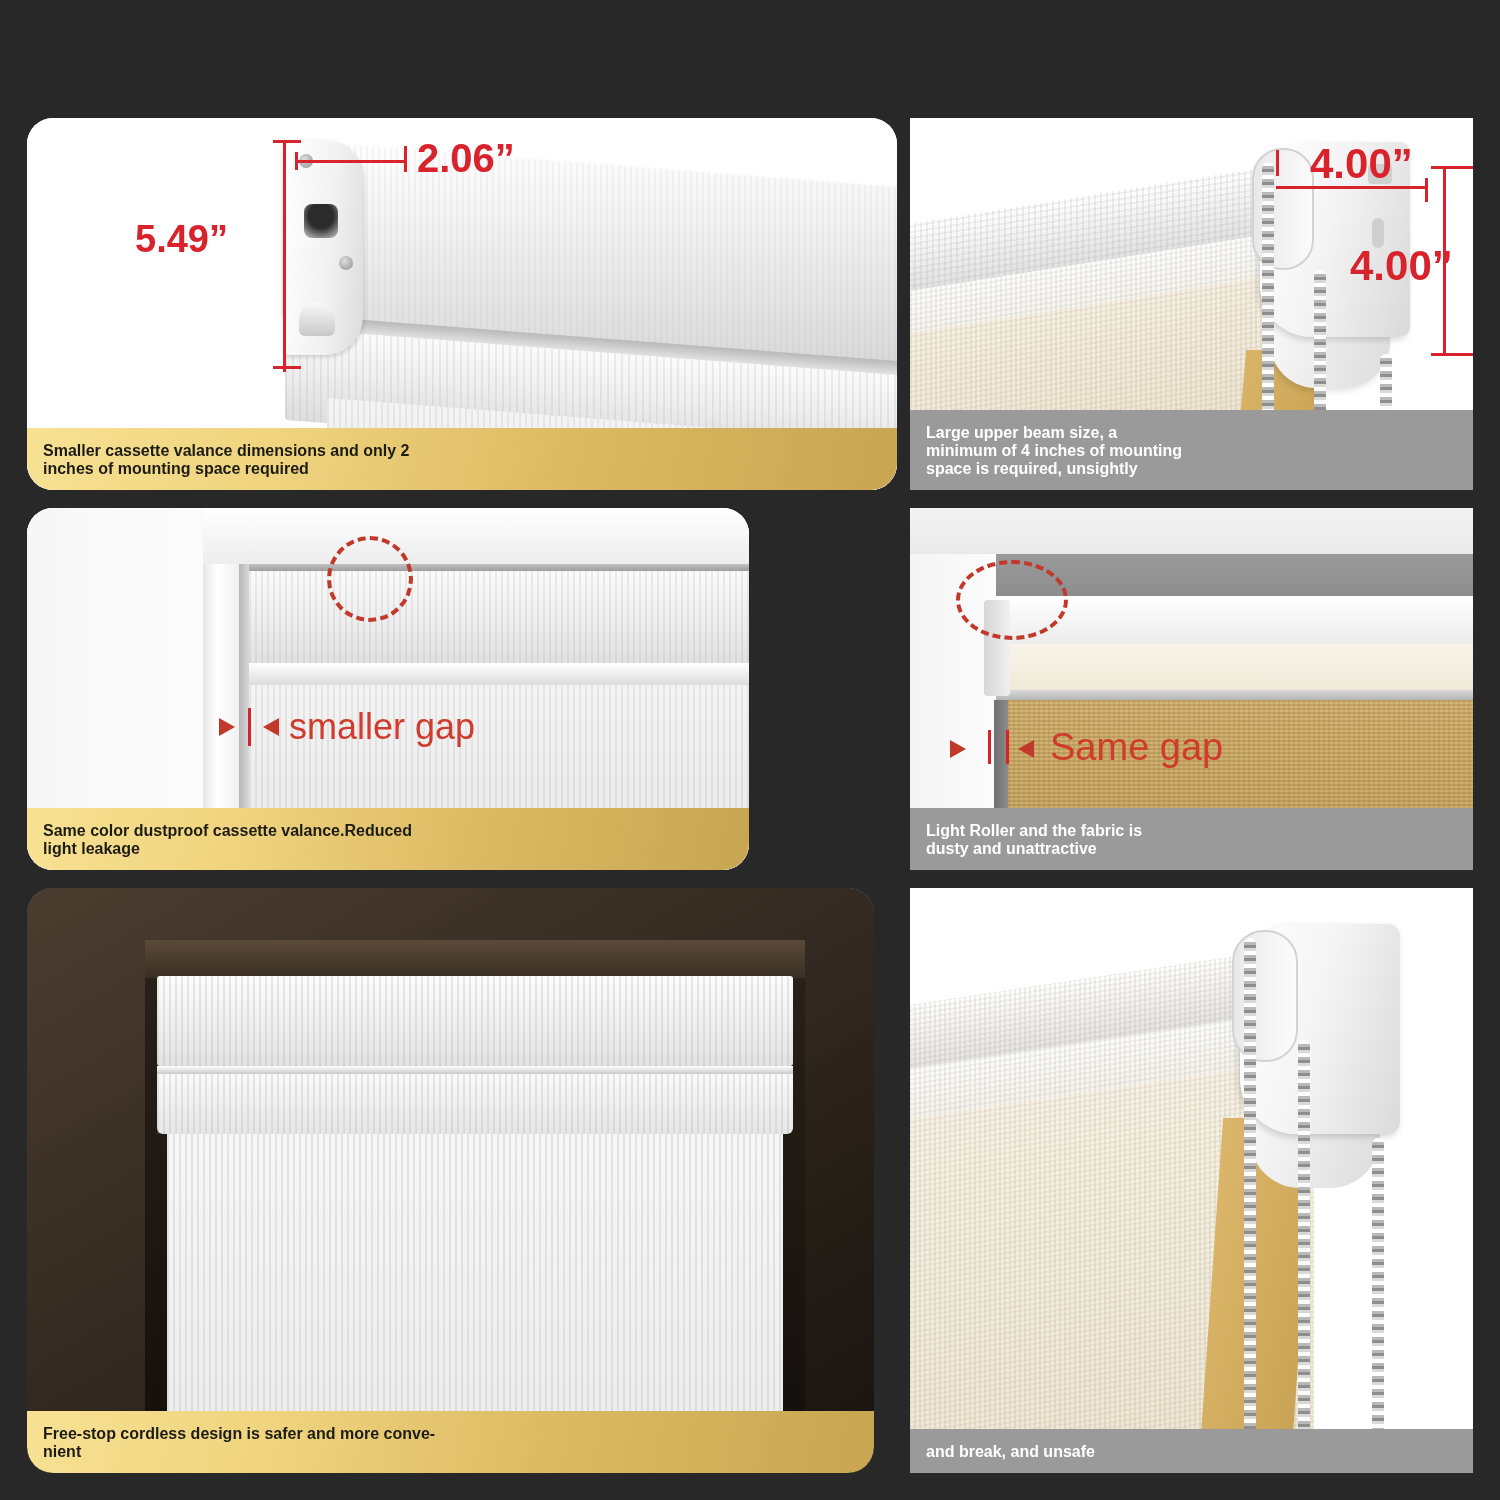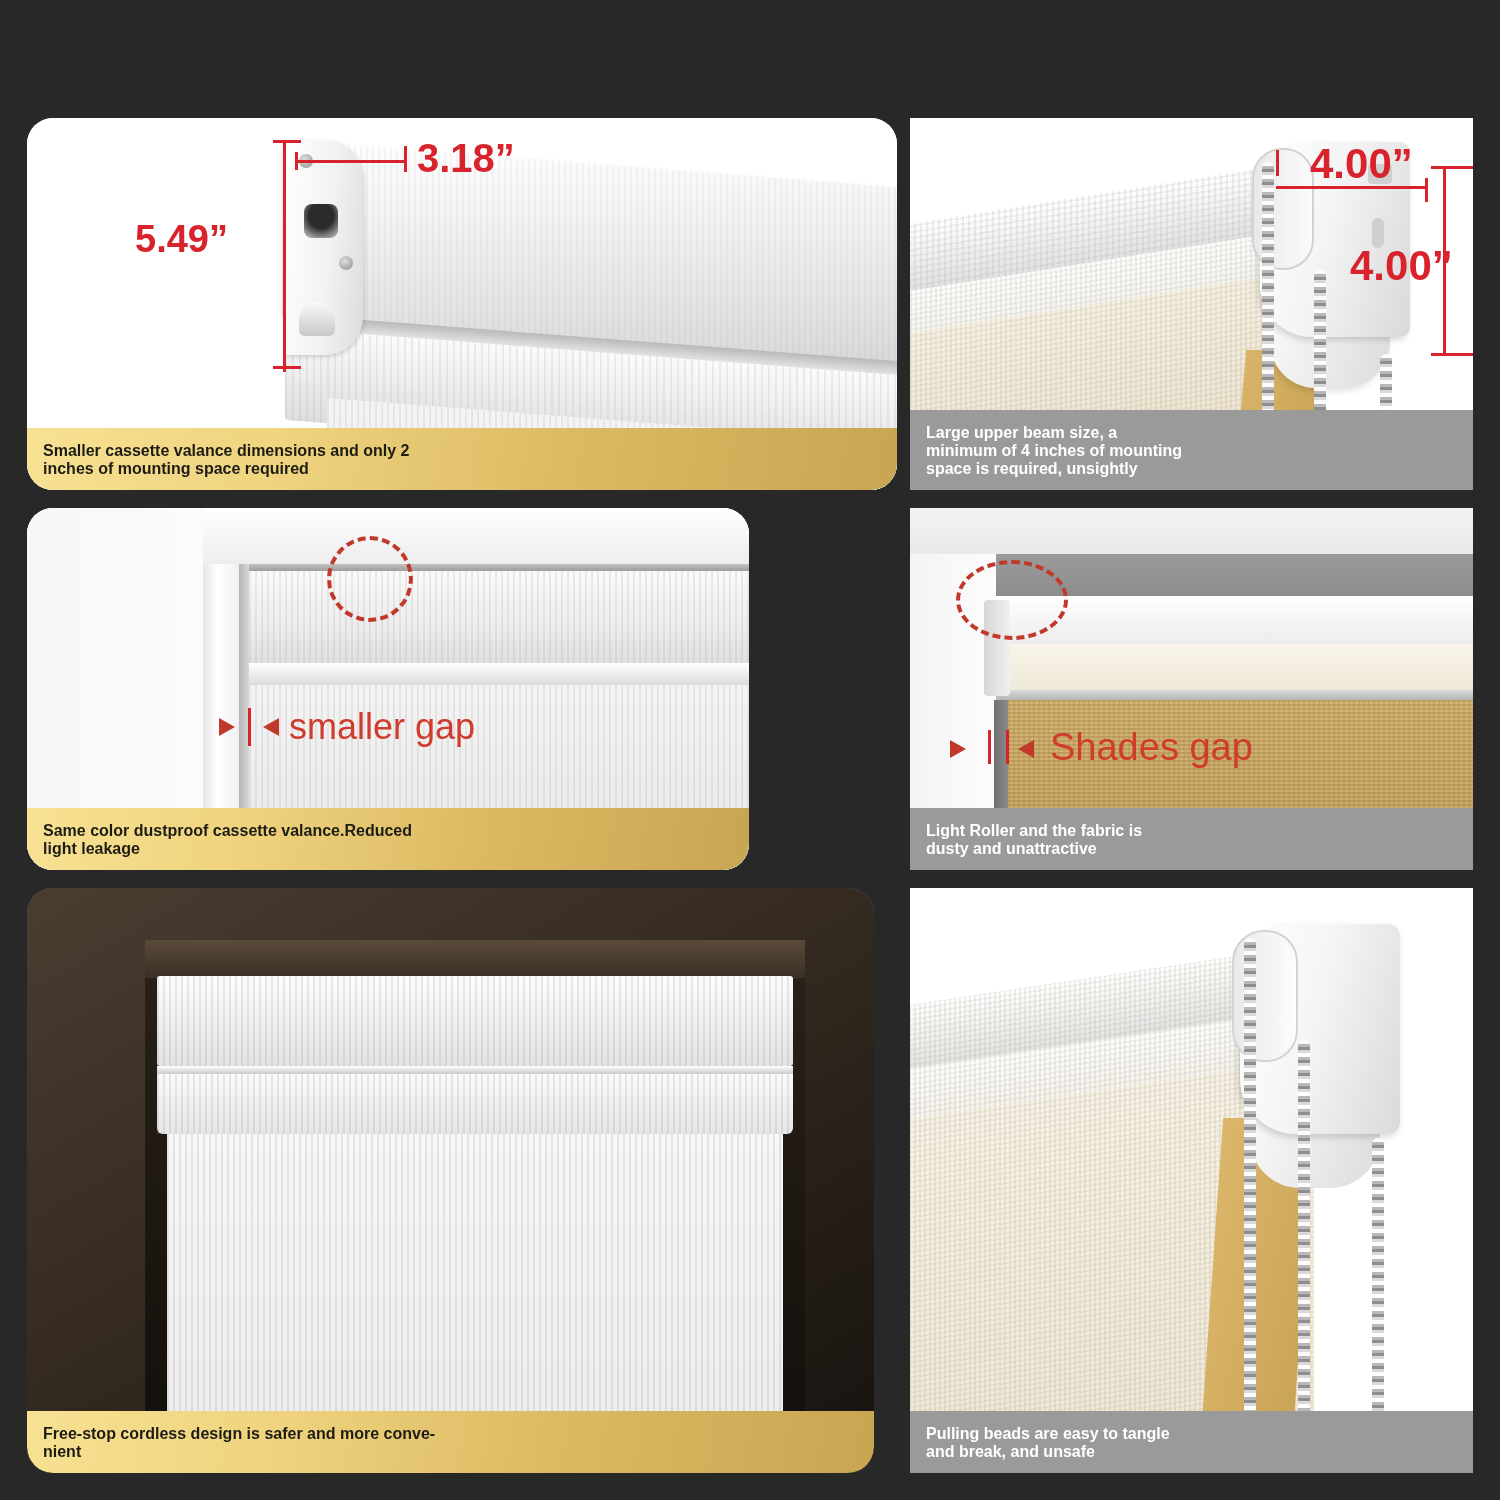--- a/index.html
+++ b/index.html
@@ -251,21 +251,21 @@
 
       <div class="p1-bracket"></div>
       <div class="p1-br-hole"></div>
       <div class="p1-br-screw" style="left:272px;top:36px;"></div>
       <div class="p1-br-screw" style="left:312px;top:138px;"></div>
       <div class="p1-br-clip"></div>
 
       <div class="rline h" style="left:268px;top:42px;width:112px;"></div>
       <div class="rline v" style="left:268px;top:34px;height:18px;"></div>
       <div class="rline v" style="left:377px;top:28px;height:26px;"></div>
-      <div class="redtxt" style="left:390px;top:18px;font-size:40px;">3.18”</div>
+      <div class="redtxt" style="left:390px;top:18px;font-size:40px;">2.06”</div>
 
       <div class="rline v" style="left:256px;top:22px;height:232px;"></div>
       <div class="rline h" style="left:246px;top:22px;width:28px;"></div>
       <div class="rline h" style="left:246px;top:248px;width:28px;"></div>
       <div class="redtxt" style="left:108px;top:100px;font-size:38px;">5.49”</div>
     </div>
 
     <div class="cap gold">
       <span class="ln">Smaller cassette valance dimensions and only 2</span>
       <span class="ln">inches of mounting space required</span>
@@ -358,21 +358,21 @@
           <div class="grain"></div>
         </div>
       <div class="p4-brk"></div>
 
       <div class="dashcircle" style="left:46px;top:52px;width:104px;height:72px;"></div>
 
       <div class="arrowR" style="left:40px;top:232px;"></div>
       <div class="rline v" style="left:78px;top:222px;height:34px;"></div>
       <div class="rline v" style="left:96px;top:222px;height:34px;"></div>
       <div class="arrowL" style="left:108px;top:232px;"></div>
-      <div class="redtxt thin" style="left:140px;top:218px;font-size:38px;">Shades gap</div>
+      <div class="redtxt thin" style="left:140px;top:218px;font-size:38px;">Same gap</div>
     </div>
 
     <div class="cap grey">
       <span class="ln">Light Roller and the fabric is</span>
       <span class="ln">dusty and unattractive</span>
     </div>
   </div>
 
   <div class="panel left" style="left:27px;top:888px;width:847px;height:585px;">
     <div class="photo">
@@ -432,18 +432,17 @@
       <div class="p6-endlow"></div>
       <div class="p6-end"></div>
       <div class="p6-disc"></div>
 
       <div class="chain" style="left:334px;top:50px;height:520px;"></div>
       <div class="chain" style="left:388px;top:152px;height:420px;"></div>
       <div class="chain" style="left:462px;top:250px;height:322px;"></div>
     </div>
 
     <div class="cap grey">
-      <span class="ln">Pulling beads are easy to tangle</span>
       <span class="ln">and break, and unsafe</span>
     </div>
   </div>
 
 </div>
 
 </body></html>

